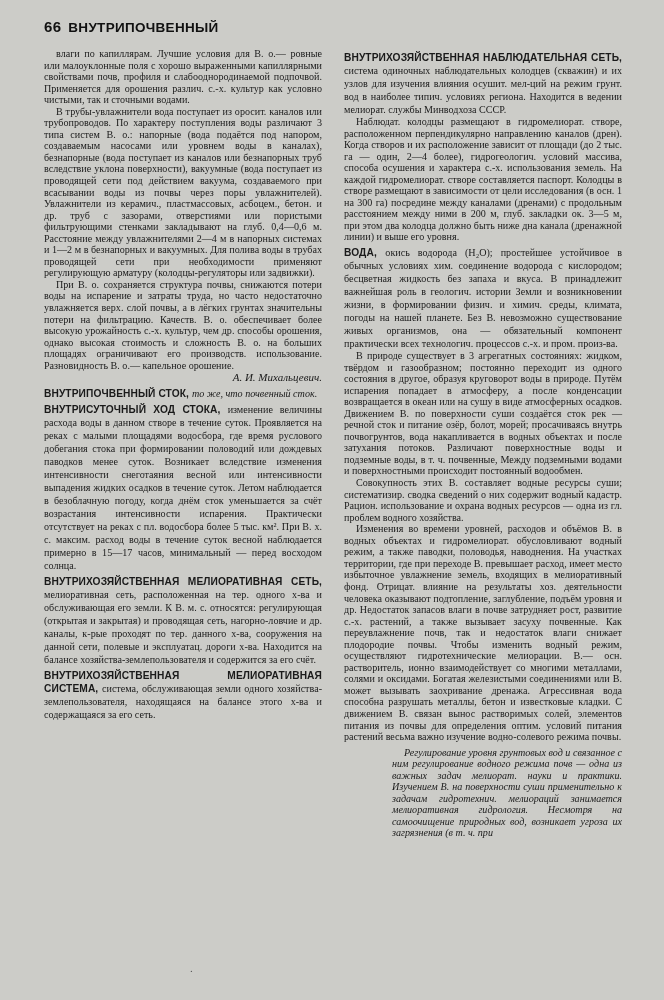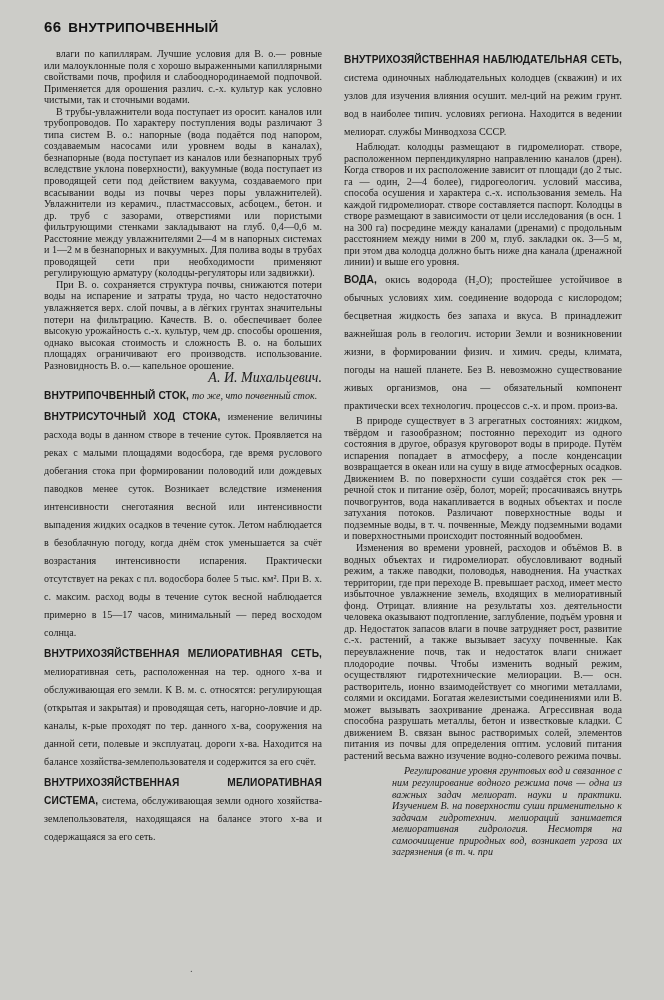--- a/index.html
+++ b/index.html
@@ -53,38 +53,38 @@
     hyphens: auto;
   }
   p {
     margin: 0;
     text-indent: 12px;
   }
   .entry-head {
     font-family: "Liberation Sans", sans-serif;
     font-weight: bold;
     font-size: 10.2px;
-    line-height: 18px;
+    line-height: 13px;
     letter-spacing: 0.1px;
     text-transform: uppercase;
     text-indent: 0;
     margin-top: 3px;
   }
   .entry-head .run {
     font-family: "Liberation Serif", serif;
     font-weight: normal;
     font-size: 10.1px;
     text-transform: none;
     letter-spacing: 0;
   }
   .it { font-style: italic; }
   .sig {
     text-align: right;
     font-style: italic;
-    font-size: 14px;
+    font-size: 11px;
     text-indent: 0;
     margin-top: 1px;
   }
   .spaced { margin-top: 4px; margin-left: 48px; }
   .dotcenter {
     position: absolute;
     left: 190px;
     top: 962px;
     font-size: 11px;
     color: #555;
@@ -111,20 +111,21 @@
         <p class="entry-head"><span>ВНУТРИСУТОЧНЫЙ ХОД СТОКА,</span> <span class="run">изменение величины расхода воды в данном створе в течение суток. Проявляется на реках с малыми площадями водосбора, где время руслового добегания стока при формировании половодий или дождевых паводков менее суток. Возникает вследствие изменения интенсивности снеготаяния весной или интенсивности выпадения жидких осадков в течение суток. Летом наблюдается в безоблачную погоду, когда днём сток уменьшается за счёт возрастания интенсивности испарения. Практически отсутствует на реках с пл. водосбора более 5 тыс. км². При В. х. с. максим. расход воды в течение суток весной наблюдается примерно в 15—17 часов, минимальный — перед восходом солнца.</span></p>
         <p class="entry-head"><span>ВНУТРИХОЗЯЙСТВЕННАЯ МЕЛИОРАТИВНАЯ СЕТЬ,</span> <span class="run">мелиоративная сеть, расположенная на тер. одного х-ва и обслуживающая его земли. К В. м. с. относятся: регулирующая (открытая и закрытая) и проводящая сеть, нагорно-ловчие и др. каналы, к-рые проходят по тер. данного х-ва, сооружения на данной сети, полевые и эксплуатац. дороги х-ва. Находится на балансе хозяйства-землепользователя и содержится за его счёт.</span></p>
         <p class="entry-head"><span>ВНУТРИХОЗЯЙСТВЕННАЯ МЕЛИОРАТИВНАЯ СИСТЕМА,</span> <span class="run">система, обслуживающая земли одного хозяйства-землепользователя, находящаяся на балансе этого х-ва и содержащаяся за его сеть.</span></p>
       </div>
 
       <div class="col">
         <p class="entry-head"><span>ВНУТРИХОЗЯЙСТВЕННАЯ НАБЛЮДАТЕЛЬНАЯ СЕТЬ,</span> <span class="run">система одиночных наблюдательных колодцев (скважин) и их узлов для изучения влияния осушит. мел-ций на режим грунт. вод в наиболее типич. условиях региона. Находится в ведении мелиорат. службы Минводхоза СССР.</span></p>
         <p>Наблюдат. колодцы размещают в гидромелиорат. створе, расположенном перпендикулярно направлению каналов (дрен). Когда створов и их расположение зависит от площади (до 2 тыс. га — один, 2—4 более), гидрогеологич. условий массива, способа осушения и характера с.-х. использования земель. На каждой гидромелиорат. створе составляется паспорт. Колодцы в створе размещают в зависимости от цели исследования (в осн. 1 на 300 га) посредине между каналами (дренами) с продольным расстоянием между ними в 200 м, глуб. закладки ок. 3—5 м, при этом два колодца должно быть ниже дна канала (дренажной линии) и выше его уровня.</p>
         <p class="entry-head"><span>ВОДА,</span> <span class="run">окись водорода (H₂O); простейшее устойчивое в обычных условиях хим. соединение водорода с кислородом; бесцветная жидкость без запаха и вкуса. В принадлежит важнейшая роль в геологич. истории Земли и возникновении жизни, в формировании физич. и химич. среды, климата, погоды на нашей планете. Без В. невозможно существование живых организмов, она — обязательный компонент практически всех технологич. процессов с.-х. и пром. произ-ва.</span></p>
         <p>В природе существует в 3 агрегатных состояниях: жидком, твёрдом и газообразном; постоянно переходит из одного состояния в другое, образуя круговорот воды в природе. Путём испарения попадает в атмосферу, а после конденсации возвращается в океан или на сушу в виде атмосферных осадков. Движением В. по поверхности суши создаётся сток рек — речной сток и питание озёр, болот, морей; просачиваясь внутрь почвогрунтов, вода накапливается в водных объектах и после затухания потоков. Различают поверхностные воды и подземные воды, в т. ч. почвенные, Между подземными водами и поверхностными происходит постоянный водообмен.</p>
+        <p>Совокупность этих В. составляет водные ресурсы суши; систематизир. сводка сведений о них содержит водный кадастр. Рацион. использование и охрана водных ресурсов — одна из гл. проблем водного хозяйства.</p>
         <p>Изменения во времени уровней, расходов и объёмов В. в водных объектах и гидромелиорат. обусловливают водный режим, а также паводки, половодья, наводнения. На участках территории, где при переходе В. превышает расход, имеет место избыточное увлажнение земель, входящих в мелиоративный фонд. Отрицат. влияние на результаты хоз. деятельности человека оказывают подтопление, заглубление, подъём уровня и др. Недостаток запасов влаги в почве затрудняет рост, развитие с.-х. растений, а также вызывает засуху почвенные. Как переувлажнение почв, так и недостаток влаги снижает плодородие почвы. Чтобы изменить водный режим, осуществляют гидротехнические мелиорации. В.— осн. растворитель, ионно взаимодействует со многими металлами, солями и оксидами. Богатая железистыми соединениями или В. может вызывать заохривание дренажа. Агрессивная вода способна разрушать металлы, бетон и известковые кладки. С движением В. связан вынос растворимых солей, элементов питания из почвы для определения оптим. условий питания растений весьма важно изучение водно-солевого режима почвы.</p>
         <p class="it spaced">Регулирование уровня грунтовых вод и связанное с ним регулирование водного режима почв — одна из важных задач мелиорат. науки и практики. Изучением В. на поверхности суши применительно к задачам гидротехнич. мелиораций занимается мелиоративная гидрология. Несмотря на самоочищение природных вод, возникает угроза их загрязнения (в т. ч. при</p>
       </div>
 
     </div>
 
     <div class="dotcenter">.</div>
   </div>
 </div>
 

